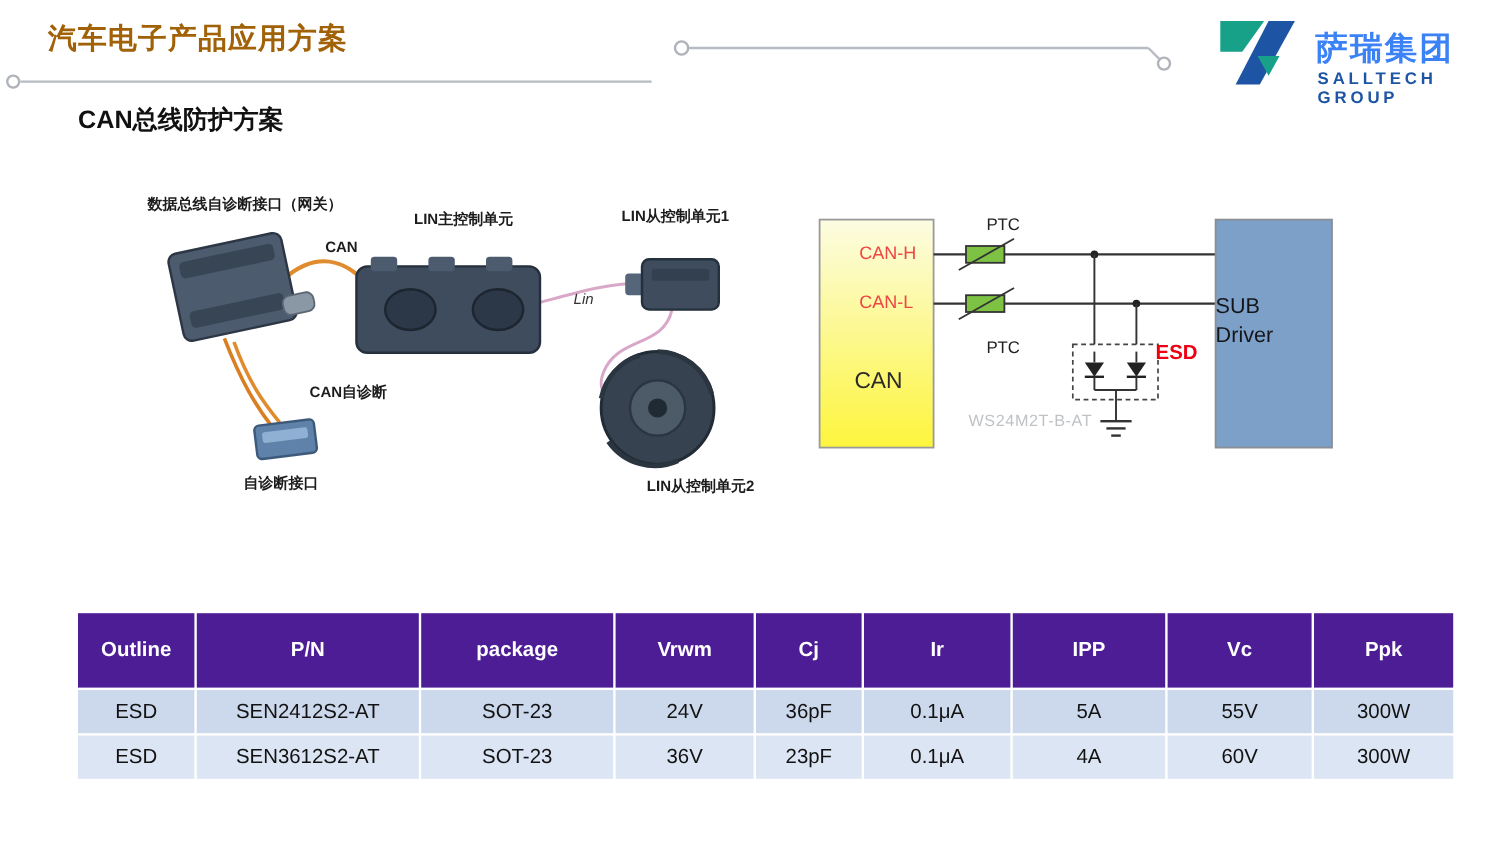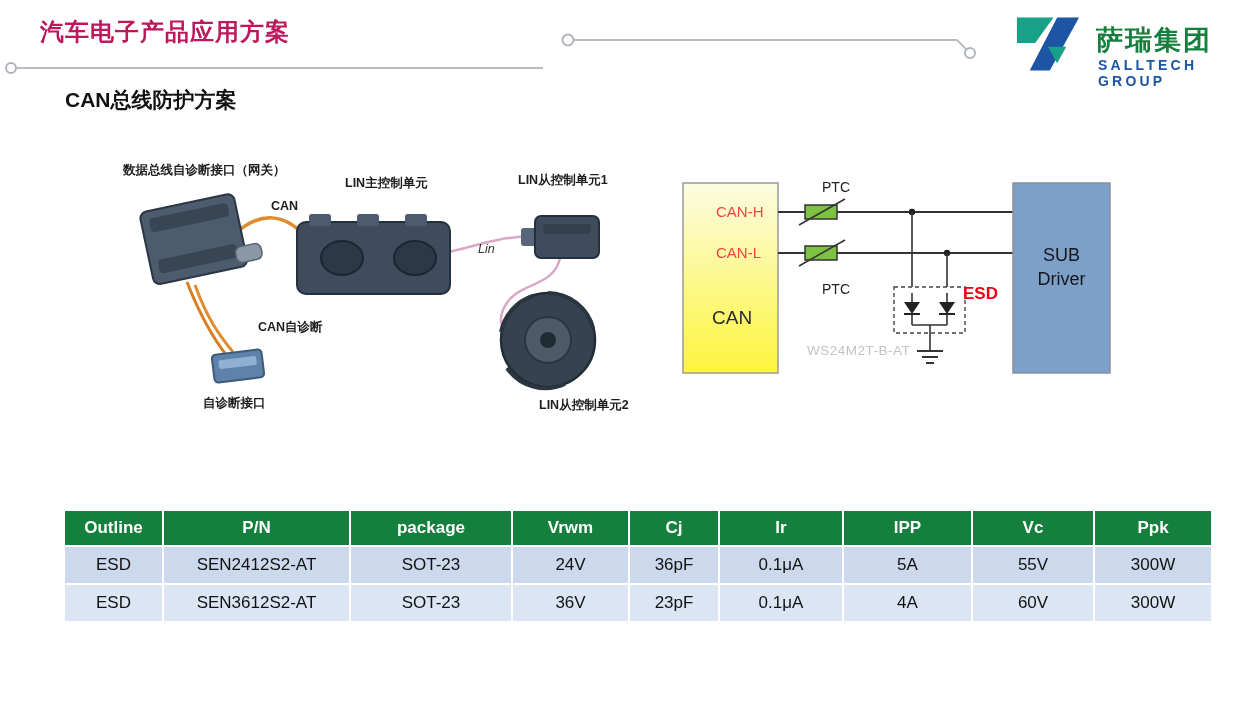--- a/index.html
+++ b/index.html
@@ -6,56 +6,56 @@
   body{
     width:1257px;height:706px;position:relative;overflow:hidden;
     background:#ffffff;
     font-family:"Liberation Sans","DejaVu Sans",sans-serif;
     color:#1a1a1a;
   }
   .abs{position:absolute;}
 
   
   .page-title{
-    left:40px;top:16px;font-size:24px;font-weight:bold;color:#be185d;
+    left:40px;top:16px;font-size:24px;font-weight:bold;color:#a16207;
     letter-spacing:1px;
   }
   .deco-svg{left:0;top:0;width:1257px;height:90px;pointer-events:none;}
 
   .logo-wrap{left:1008px;top:10px;width:230px;height:70px;}
   .logo-mark{position:absolute;left:0;top:2px;width:80px;height:64px;}
-  .logo-name{position:absolute;left:88px;top:12px;font-size:27px;font-weight:bold;color:#15803d;letter-spacing:2px;}
+  .logo-name{position:absolute;left:88px;top:12px;font-size:27px;font-weight:bold;color:#3b82f6;letter-spacing:2px;}
   .logo-sub{position:absolute;left:90px;top:47px;font-size:14px;color:#1d55a4;letter-spacing:3.2px;font-weight:bold;}
 
   .section-title{left:65px;top:86px;font-size:21px;font-weight:bold;color:#111;}
 
   
   .ill-label{font-size:12.5px;font-weight:bold;color:#1c1c1c;white-space:nowrap;}
   .ill-label.light{font-weight:normal;color:#333;}
 
   
   .cir-label{font-size:15px;color:#ef4444;white-space:nowrap;}
   .ptc-label{font-size:14px;color:#222;}
   .esd-label{font-size:17px;font-weight:bold;color:#ec0012;}
   .watermark{font-size:13.5px;color:#bfc3c6;letter-spacing:.5px;}
   .can-big{font-size:19px;color:#2b2b2b;}
   .subdrv-text{
     left:1013px;top:183px;width:97px;height:168px;
-    display:flex;flex-direction:column;align-items:center;justify-content:center;
+    display:flex;flex-direction:column;justify-content:center;
     font-size:18px;color:#14161a;line-height:1.35;
   }
 
   
   .spec-table-wrap{left:63px;top:509px;width:1131px;}
   table.spec{
     width:100%;border-collapse:separate;border-spacing:2px;table-layout:fixed;
   }
   table.spec th{
-    background:#15803d;color:#ffffff;font-weight:bold;font-size:17px;
-    height:34px;text-align:center;padding:0 2px;
+    background:#4c1d95;color:#ffffff;font-weight:bold;font-size:17px;
+    height:34px;text-align:center;padding:14px 2px;
   }
   table.spec td{
     font-size:17px;color:#121212;text-align:center;height:36px;padding:0 2px;
   }
   tr.row-0 td{background:#ccd8ec;}
   tr.row-1 td{background:#dbe5f3;}
 </style>
 </head>
 <body>
 

